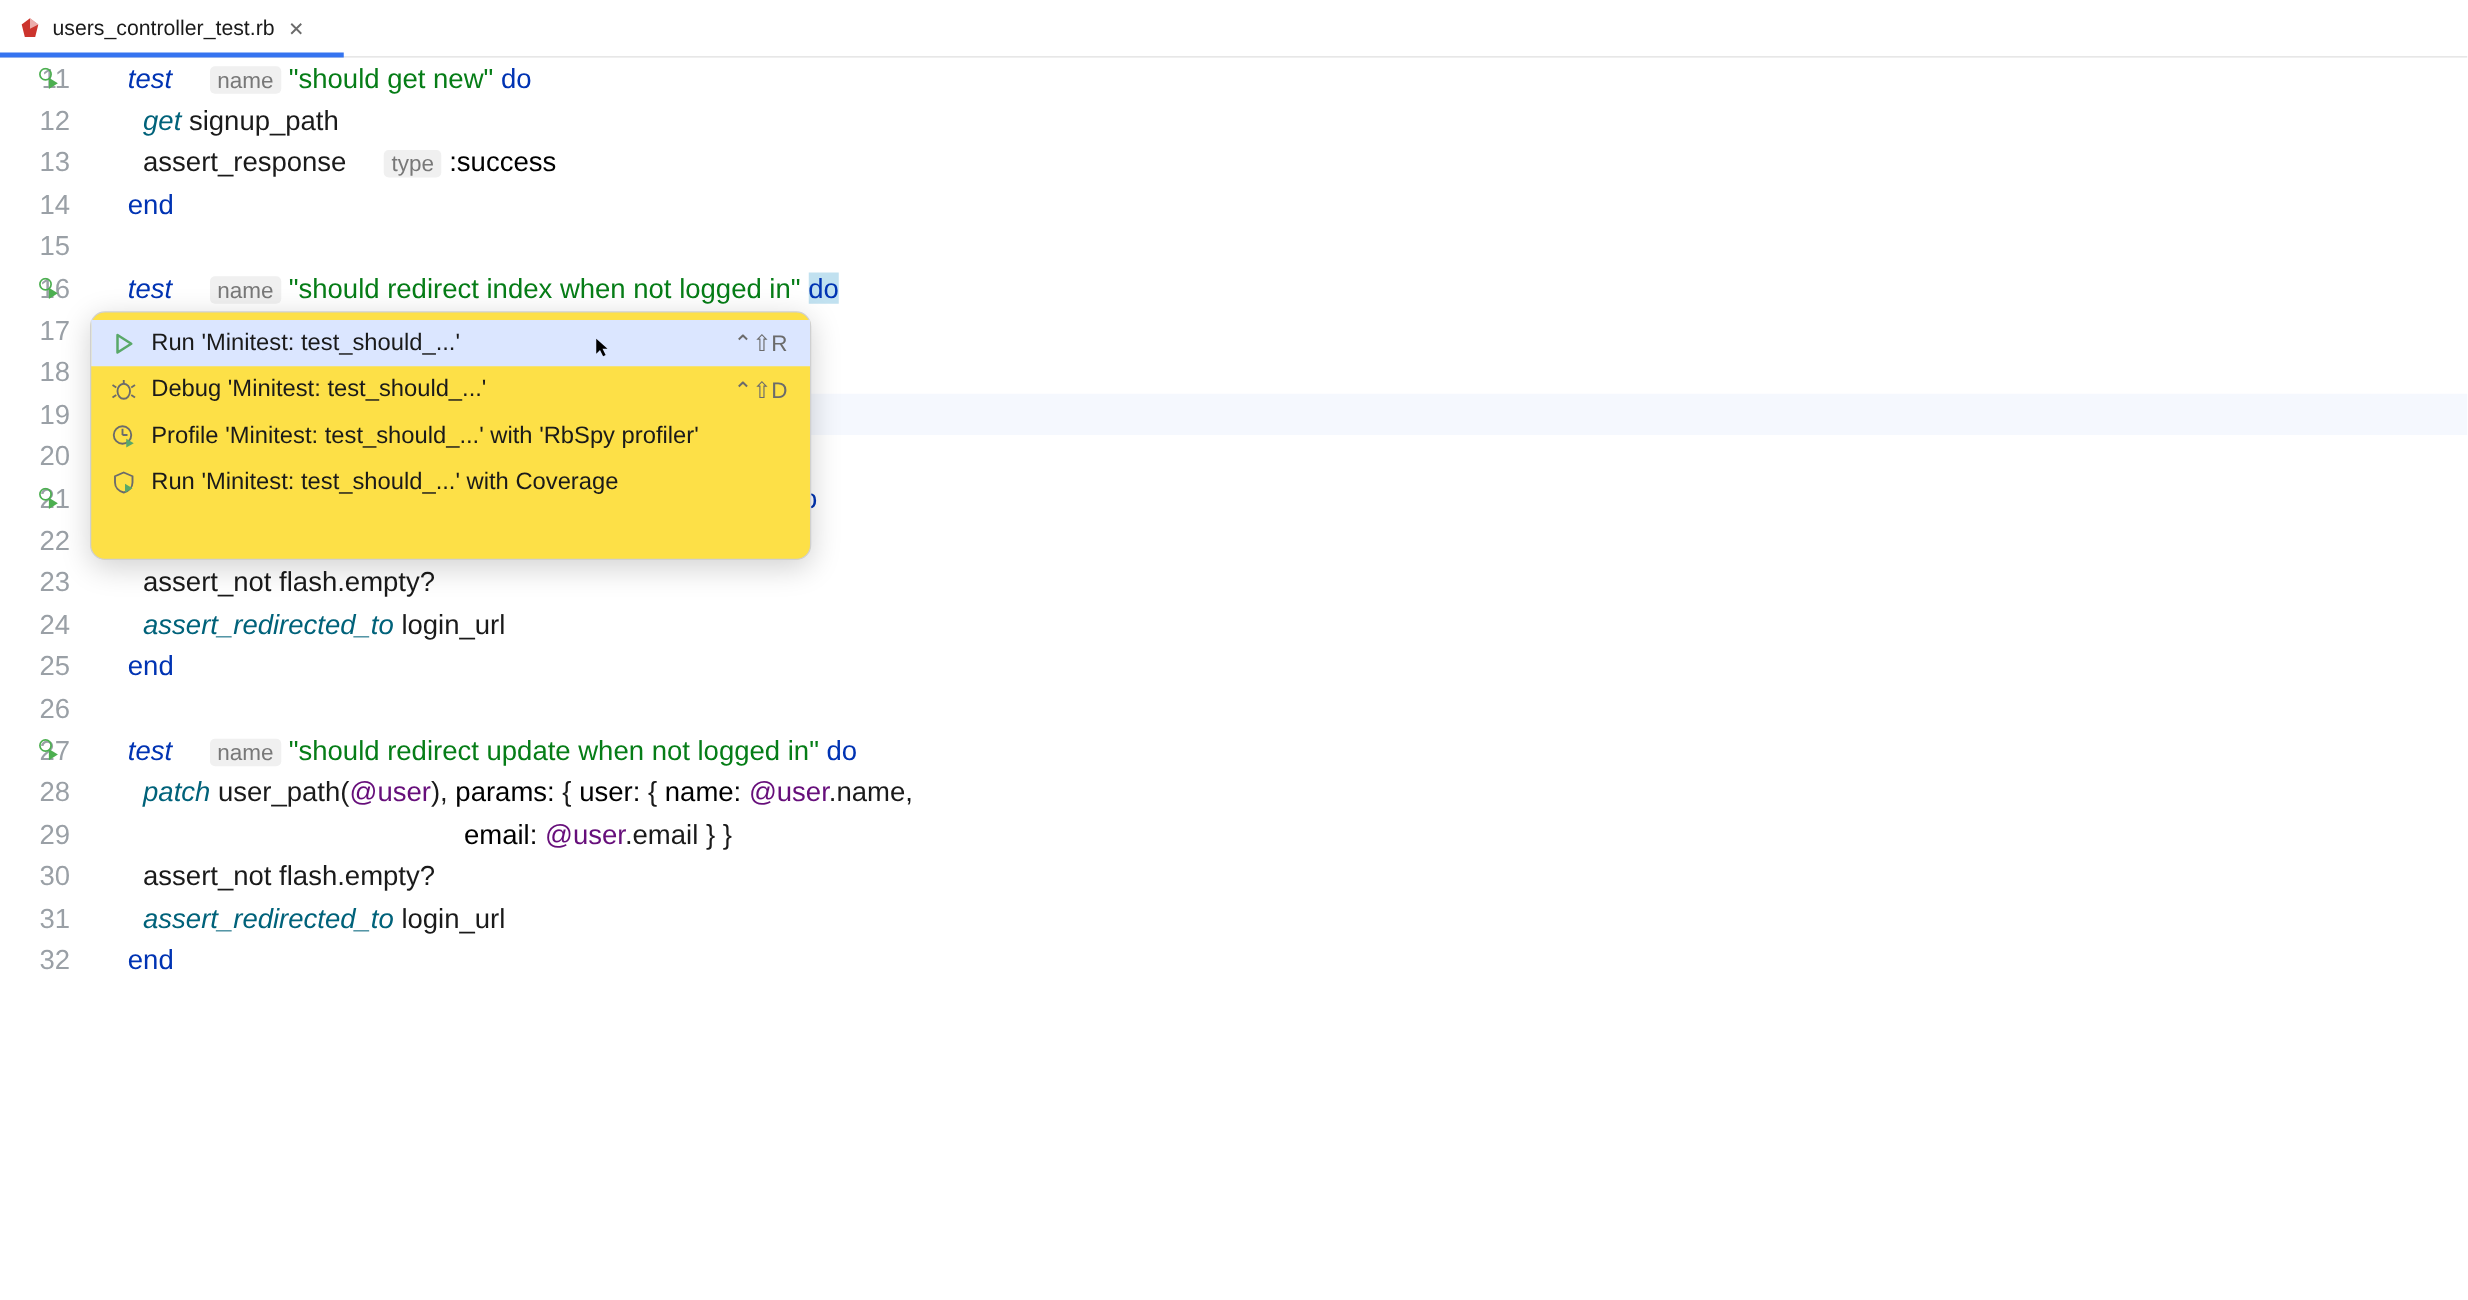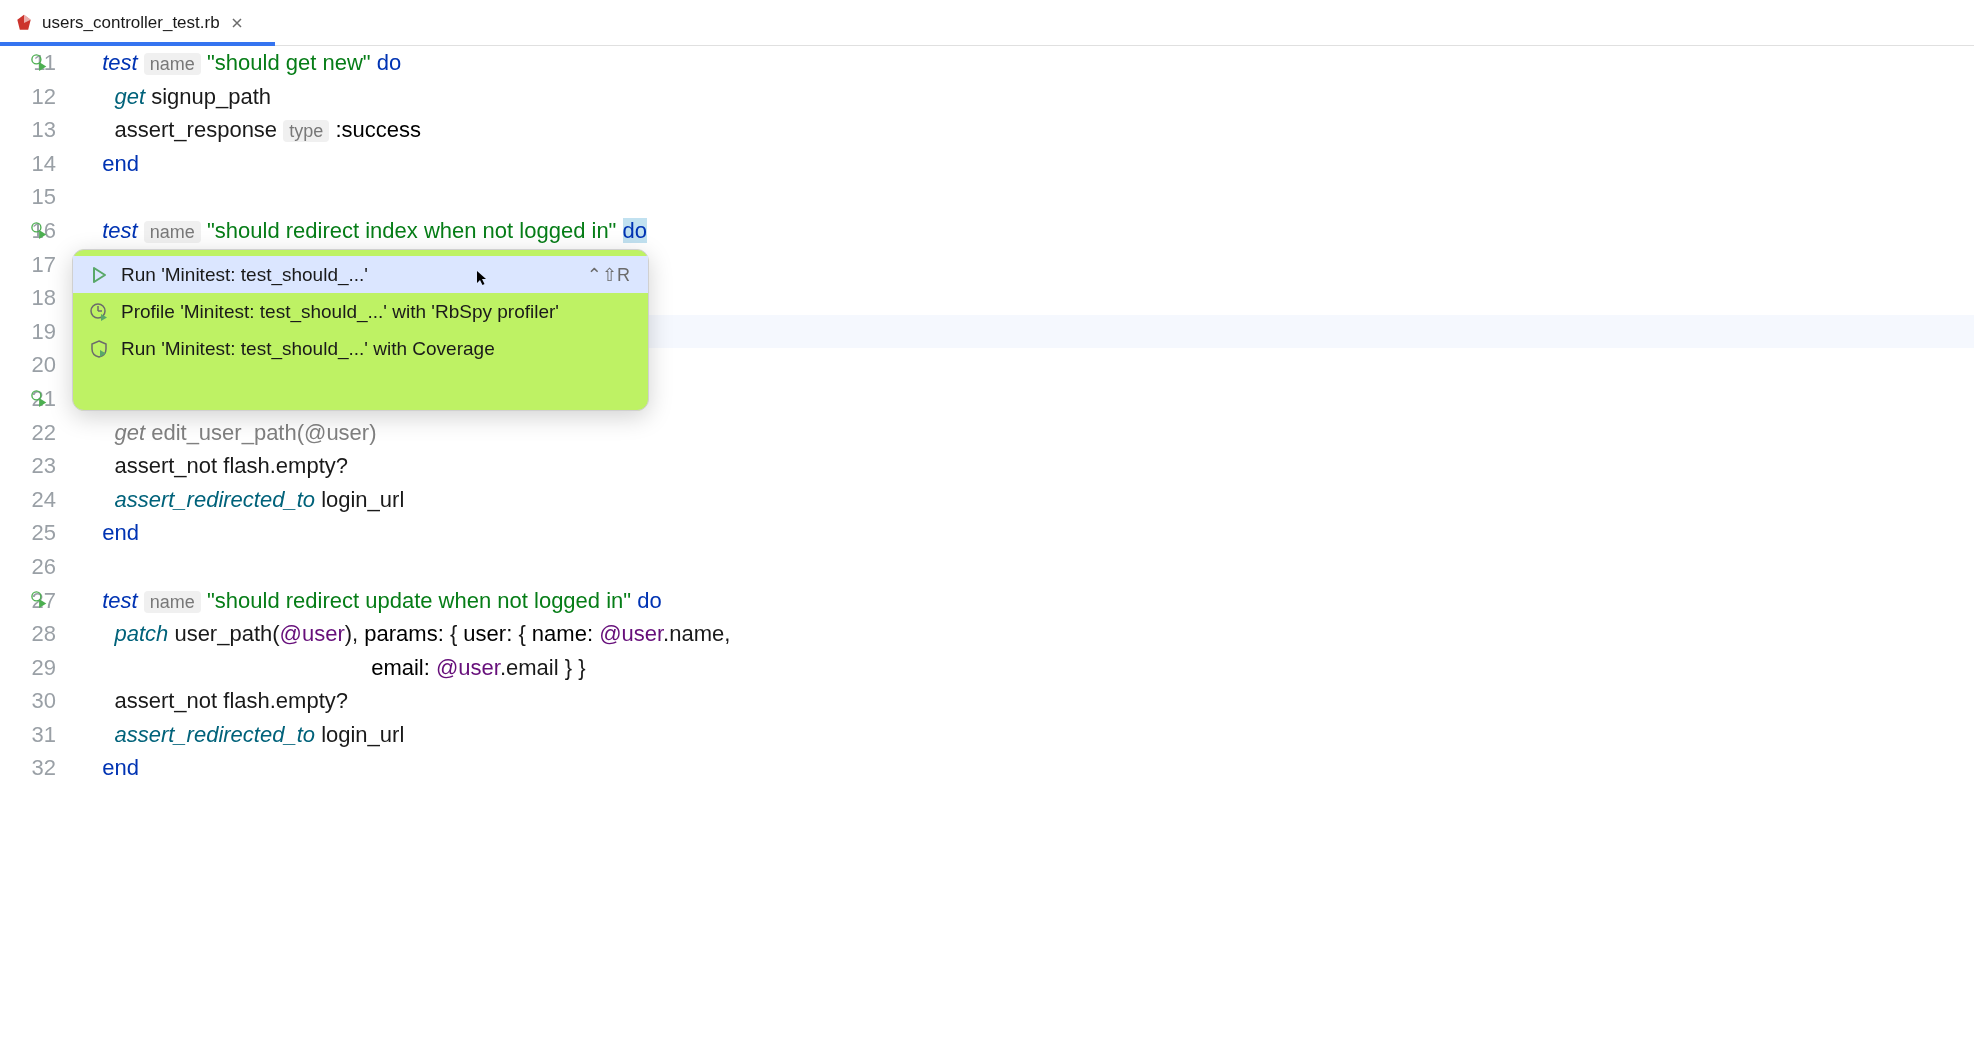--- a/index.html
+++ b/index.html
@@ -94,34 +94,35 @@
 .method-italic { color: #00627a; font-style: italic; }
 .str { color: #067d17; }
 .sym { color: #000000; }
 .param-hint {
   background: #f0f0f0;
   color: #787878;
   border-radius: 4px;
   padding: 1px 6px;
   font-size: 18px;
   font-style: normal;
+  margin-left: 24px;
 }
 .field { color: #660e7a; }
 .plain { color: #1a1a1a; }
 .pale { color: #808080; }
 .hl-do { background: #c1e1f0; }
 .line-highlight { background: #f5f8fe; display: block; width: 100%; height: 100%; }
 
 
 .context-menu {
   position: absolute;
   left: 72px;
   top: 249px;
   width: 577px;
-  background: #bef264;
+  background: #fde047;
   border: 1px solid #d0d0d0;
   border-radius: 12px;
   box-shadow: 0 6px 24px rgba(0,0,0,0.18);
   padding: 6px 0;
   font-family: -apple-system, BlinkMacSystemFont, "Segoe UI", sans-serif;
   font-size: 19px;
   color: #1a1a1a;
   z-index: 100;
 }
 .menu-item {
@@ -226,20 +227,34 @@
         <svg viewBox="0 0 20 20" width="20" height="20">
           <path d="M5 3 L16 10 L5 17 Z" fill="none" stroke="#59a869" stroke-width="2" stroke-linejoin="round"></path>
         </svg>
       </span>
       <span class="menu-label">Run 'Minitest: test_should_...'</span>
       <span class="menu-shortcut">⌃⇧R</span>
     </div>
     <div class="menu-item">
       <span class="menu-icon">
         <svg viewBox="0 0 20 20" width="20" height="20">
+          <ellipse cx="10" cy="11" rx="5" ry="6" fill="none" stroke="#6b6b6b" stroke-width="1.5"></ellipse>
+          <line x1="10" y1="5" x2="10" y2="2" stroke="#6b6b6b" stroke-width="1.5"></line>
+          <line x1="4" y1="8" x2="1" y2="6" stroke="#6b6b6b" stroke-width="1.5"></line>
+          <line x1="16" y1="8" x2="19" y2="6" stroke="#6b6b6b" stroke-width="1.5"></line>
+          <line x1="4" y1="14" x2="1" y2="16" stroke="#6b6b6b" stroke-width="1.5"></line>
+          <line x1="16" y1="14" x2="19" y2="16" stroke="#6b6b6b" stroke-width="1.5"></line>
+        </svg>
+      </span>
+      <span class="menu-label">Debug 'Minitest: test_should_...'</span>
+      <span class="menu-shortcut">⌃⇧D</span>
+    </div>
+    <div class="menu-item">
+      <span class="menu-icon">
+        <svg viewBox="0 0 20 20" width="20" height="20">
           <circle cx="9" cy="9" r="7" fill="none" stroke="#6b6b6b" stroke-width="1.5"></circle>
           <line x1="9" y1="9" x2="9" y2="4" stroke="#6b6b6b" stroke-width="1.5"></line>
           <line x1="9" y1="9" x2="13" y2="9" stroke="#6b6b6b" stroke-width="1.5"></line>
           <path d="M12 12 L18 15.5 L12 19 Z" fill="#59a869"></path>
         </svg>
       </span>
       <span class="menu-label">Profile 'Minitest: test_should_...' with 'RbSpy profiler'</span>
     </div>
     <div class="menu-item">
       <span class="menu-icon">

